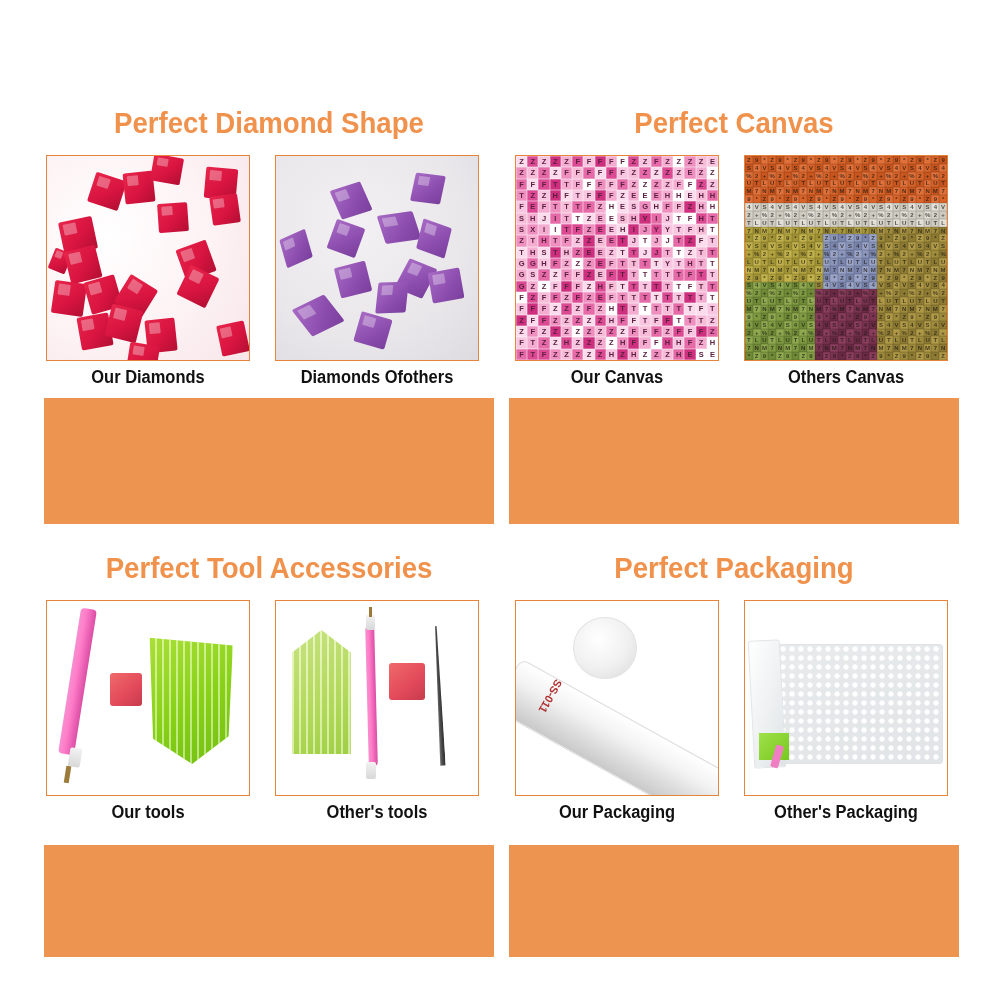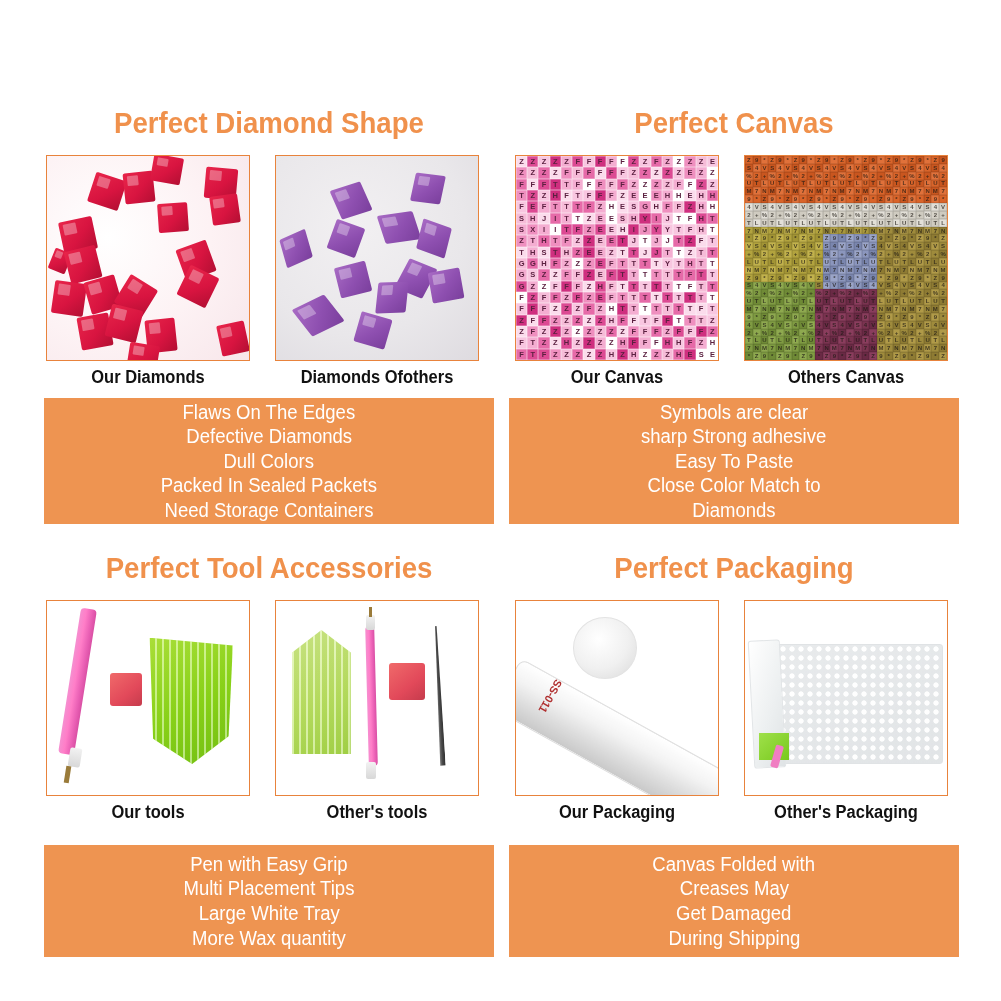--- a/index.html
+++ b/index.html
@@ -1260,37 +1260,23 @@
           <div class="symcell" style="background: rgb(176, 154, 72); box-shadow: rgba(0, 0, 0, 0.18) 0px 0px 0px 0.5px inset;">Z</div>
           <div class="symcell" style="background: rgb(159, 139, 60); box-shadow: rgba(0, 0, 0, 0.18) 0px 0px 0px 0.5px inset;">9</div>
           <div class="symcell" style="background: rgb(142, 123, 51); box-shadow: rgba(0, 0, 0, 0.18) 0px 0px 0px 0.5px inset;">*</div>
           <div class="symcell" style="background: rgb(176, 154, 72); box-shadow: rgba(0, 0, 0, 0.18) 0px 0px 0px 0.5px inset;">Z</div>
         </div>
     </div>
   </div>
   <div class="caption" style="left:744px; top:367px; width:204px;">Others Canvas</div>
 
   <div class="text-block" style="left:44px; top:398px; width:450px; height:126px;">
-    <div class="text-col">
-      <div class="line">Flaws On The Edges</div>
-      <div class="line">Defective Diamonds</div>
-      <div class="line">Dull Colors</div>
-      <div class="line">Packed In Sealed Packets</div>
-      <div class="line">Need Storage Containers</div>
-    </div>
   </div>
 
   <div class="text-block" style="left:509px; top:398px; width:450px; height:126px;">
-    <div class="text-col">
-      <div class="line">Symbols are clear</div>
-      <div class="line">sharp Strong adhesive</div>
-      <div class="line">Easy To Paste</div>
-      <div class="line">Close Color Match to</div>
-      <div class="line">Diamonds</div>
-    </div>
   </div>
 
   <div class="section-heading" style="left:44px; top:551px; width:450px;">Perfect Tool Accessories</div>
 
   <div class="section-heading" style="left:509px; top:551px; width:450px;">Perfect Packaging</div>
 
   <div class="img-card" style="left:46px; top:600px; width:204px; height:196px;">
     <div class="img-inner scene-white">
       <div class="pen" style="left:17%; top:4%; width:8%; height:76%; transform:rotate(9deg); transform-origin:50% 0;"></div>
       <div class="pen-tip" style="left:11%; top:76%; width:6%; height:10%; transform:rotate(9deg);"></div>
@@ -1339,30 +1325,18 @@
                   border:1px solid #e2e5e7; border-radius:3px; transform:rotate(-3deg);"></div>
       <div style="position:absolute; left:7%; top:68%; width:15%; height:14%;
                   background:linear-gradient(135deg,#9fe04a,#78c91d);"></div>
       <div style="position:absolute; left:14%; top:74%; width:4%; height:12%;
                   background:#f07ec2; border-radius:2px; transform:rotate(16deg);"></div>
     </div>
   </div>
   <div class="caption" style="left:744px; top:802px; width:204px;">Other's Packaging</div>
 
   <div class="text-block" style="left:44px; top:845px; width:450px; height:112px;">
-    <div class="text-col">
-      <div class="line">Pen with Easy Grip</div>
-      <div class="line">Multi Placement Tips</div>
-      <div class="line">Large White Tray</div>
-      <div class="line">More Wax quantity</div>
-    </div>
   </div>
 
   <div class="text-block" style="left:509px; top:845px; width:450px; height:112px;">
-    <div class="text-col">
-      <div class="line">Canvas Folded with</div>
-      <div class="line">Creases May</div>
-      <div class="line">Get Damaged</div>
-      <div class="line">During Shipping</div>
-    </div>
   </div>
 
 </div>
 
 </body></html>

